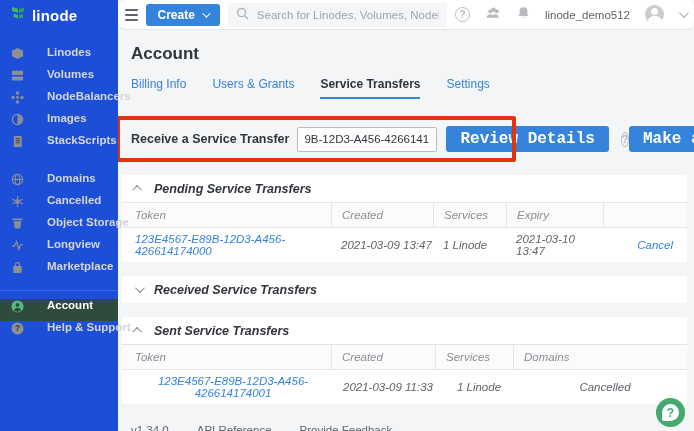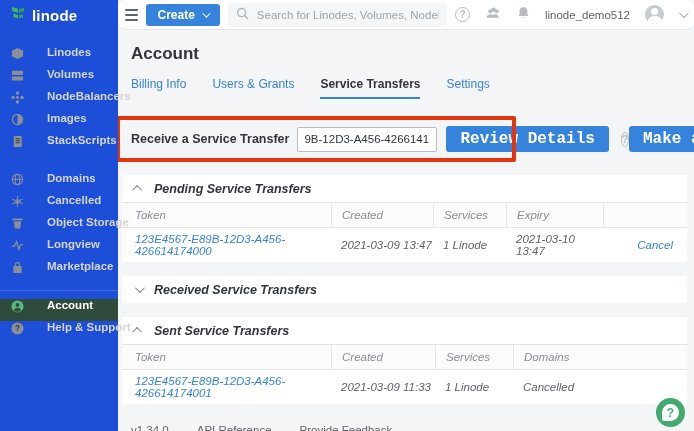--- a/index.html
+++ b/index.html
@@ -269,21 +269,21 @@
     <div class="panel-header" style="border-bottom:none;">
       <span class="chev up"></span>
       <span class="panel-title">Sent Service Transfers</span>
     </div>
     <div class="thead cols-sent">
       <span>Token</span>
       <span>Created</span>
       <span>Services</span>
       <span>Domains</span>
     </div>
-    <div class="trow cols-sent" style="border-bottom:none;">
+    <div class="trow cols-sent" style="border-bottom:none;text-align:center;">
       <span><a class="link">123E4567-E89B-12D3-A456-426614174001</a></span>
       <span>2021-03-09 11:33</span>
       <span>1 Linode</span>
       <span>Cancelled</span>
     </div>
   </div>
 
   <div class="footer">
     <a>v1.34.0</a>
     <a>API Reference</a>

